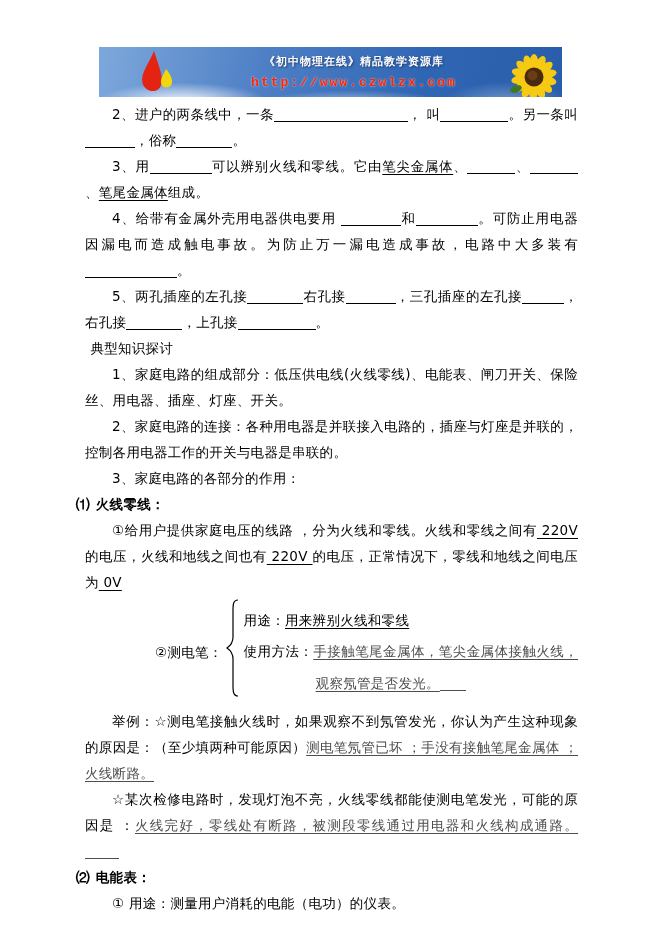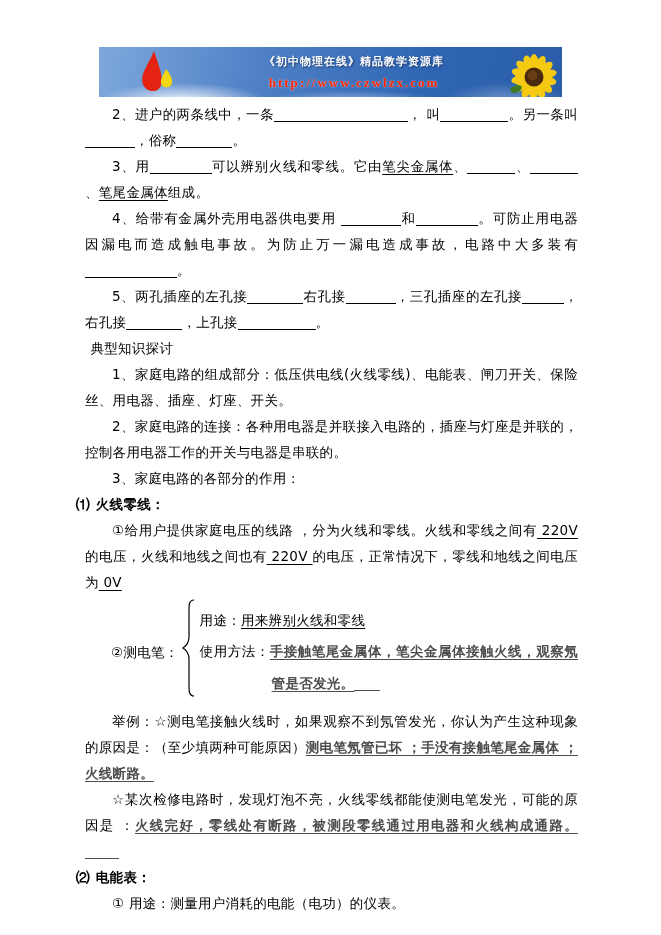--- a/index.html
+++ b/index.html
@@ -21,21 +21,21 @@
     display:flex; align-items:center; overflow:hidden;
   }
   .banner-logo { position:absolute; left:34px; top:2px; }
   .banner-text { position:absolute; left:90px; top:3px; width:330px; text-align:center; }
   .banner-title {
     color:#ffffff; font-weight:bold; font-size:11px; letter-spacing:1px;
     line-height:24px; white-space:nowrap;
     text-shadow:1px 1px 2px rgba(20,40,80,.75);
   }
   .banner-url {
-    font-family:Liberation Serif, serif;
+    font-family:Liberation Mono, monospace;
     color:#ff2200; font-weight:bold; font-size:13px; letter-spacing:2px; line-height:18px;
     text-shadow:0 0 2px rgba(255,255,255,.8);
   }
   .sunflower { position:absolute; right:0px; bottom:-6px; }
 
   
   .doc {
     position:absolute; left:85px; top:101px; width:493px;
     font-size:13.5px; line-height:26px; letter-spacing:.3px;
   }
@@ -43,28 +43,28 @@
   .heading { margin:0; font-weight:normal; text-indent:.4em; }
   .sec-head { margin:0; font-weight:bold; margin-left:-9px; text-indent:0; }
   .sec-head .sec-label { font-weight:bold; margin-right:6px; }
 
   .blank {
     display:inline-block; border-bottom:1px solid #000;
     height:15px; vertical-align:-3px;
   }
   .u  { text-decoration:underline; text-underline-offset:3px; }
   .ans-strong {
-    color:#4d4d4d; font-weight:bold;
+    color:#4d4d4d; font-weight:normal;
     text-decoration:underline; text-underline-offset:3px;
   }
   .tail-line { display:inline-block; border-bottom:1px solid #4d4d4d; height:15px; vertical-align:-3px; }
 
   
   .pen { display:flex; align-items:center; margin:3px 0 2px 26px; }
-  .pen-label { white-space:nowrap; }
+  .pen-label { white-space:nowrap;margin-left:44px; }
   .pen-brace { margin:0 4px 0 2px; flex:0 0 auto; }
   .pen-items { flex:1 1 auto; }
   .pen-item { line-height:30px; margin:0; text-align:justify; }
   .pen-item.hang { padding-left:72px; text-indent:-72px; line-height:32px; }
 </style>
 </head>
 <body>
 
 <div class="page">
 

